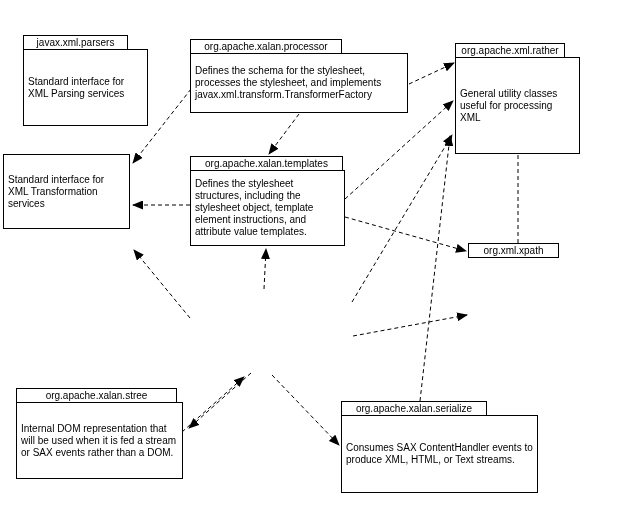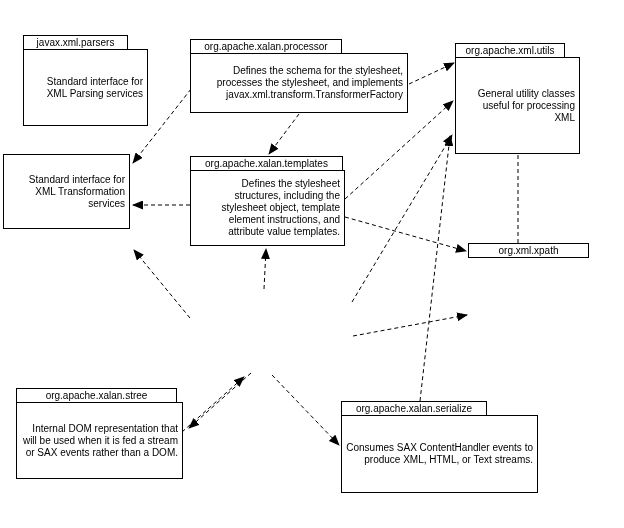--- a/index.html
+++ b/index.html
@@ -10,21 +10,21 @@
   svg.connectors{position:absolute;left:0;top:0;z-index:1;}
   .pkg{position:absolute;z-index:2;}
   .pkg .tab{
     box-sizing:border-box;height:15px;border:1px solid #000;background:#fff;
     display:flex;align-items:center;justify-content:center;
     font-size:10px;white-space:nowrap;padding:0 3px;position:relative;z-index:2;
   }
   .pkg .pkg-body{
     box-sizing:border-box;border:1px solid #000;background:#fff;margin-top:-1px;
     display:flex;flex-direction:column;align-items:center;justify-content:center;
-    text-align:right;font-size:10px;line-height:12px;padding:2px 4px;
+    text-align:left;font-size:10px;line-height:12px;padding:2px 4px;
     position:relative;z-index:1;
   }
   .pkg .desc2{margin-top:4px;}
 </style>
 </head>
 <body>
 
 <div class="stage">
 
   <svg class="connectors" width="624" height="528" viewBox="0 0 624 528">
@@ -61,38 +61,38 @@
 
   <div class="pkg" style="left:190px;top:39px">
     <div class="tab" style="width:152px">
         <span>org.apache.xalan.processor</span>
       </div>
     <div class="pkg-body" style="width:218px;height:60px">Defines the schema for the stylesheet, processes the stylesheet, and implements javax.xml.transform.TransformerFactory</div>
   </div>
 
   <div class="pkg" style="left:455px;top:43px">
     <div class="tab" style="width:110px">
-        <span>org.apache.xml.utils</span>
+        <span>org.apache.xml.rather</span>
       </div>
     <div class="pkg-body" style="width:125px;height:97px">General utility classes useful for processing XML</div>
   </div>
 
   <div class="pkg" style="left:3px;top:155px">
     <div class="pkg-body" style="width:127px;height:75px">Standard interface for XML Transformation services</div>
   </div>
 
   <div class="pkg" style="left:190px;top:156px">
     <div class="tab" style="width:153px">
         <span>org.apache.xalan.templates</span>
       </div>
     <div class="pkg-body" style="width:155px;height:76px">Defines the stylesheet structures, including the stylesheet object, template element instructions, and attribute value templates.</div>
   </div>
 
   <div class="pkg" style="left:468px;top:243px">
-    <div class="tab" style="width:121px">
+    <div class="tab" style="width:91px">
         <span>org.xml.xpath</span>
       </div>
   </div>
 
 
   <div class="pkg" style="left:16px;top:388px">
     <div class="tab" style="width:161px">
         <span>org.apache.xalan.stree</span>
       </div>
     <div class="pkg-body" style="width:167px;height:77px">Internal DOM representation that will be used when it is fed a stream or SAX events rather than a DOM.</div>

